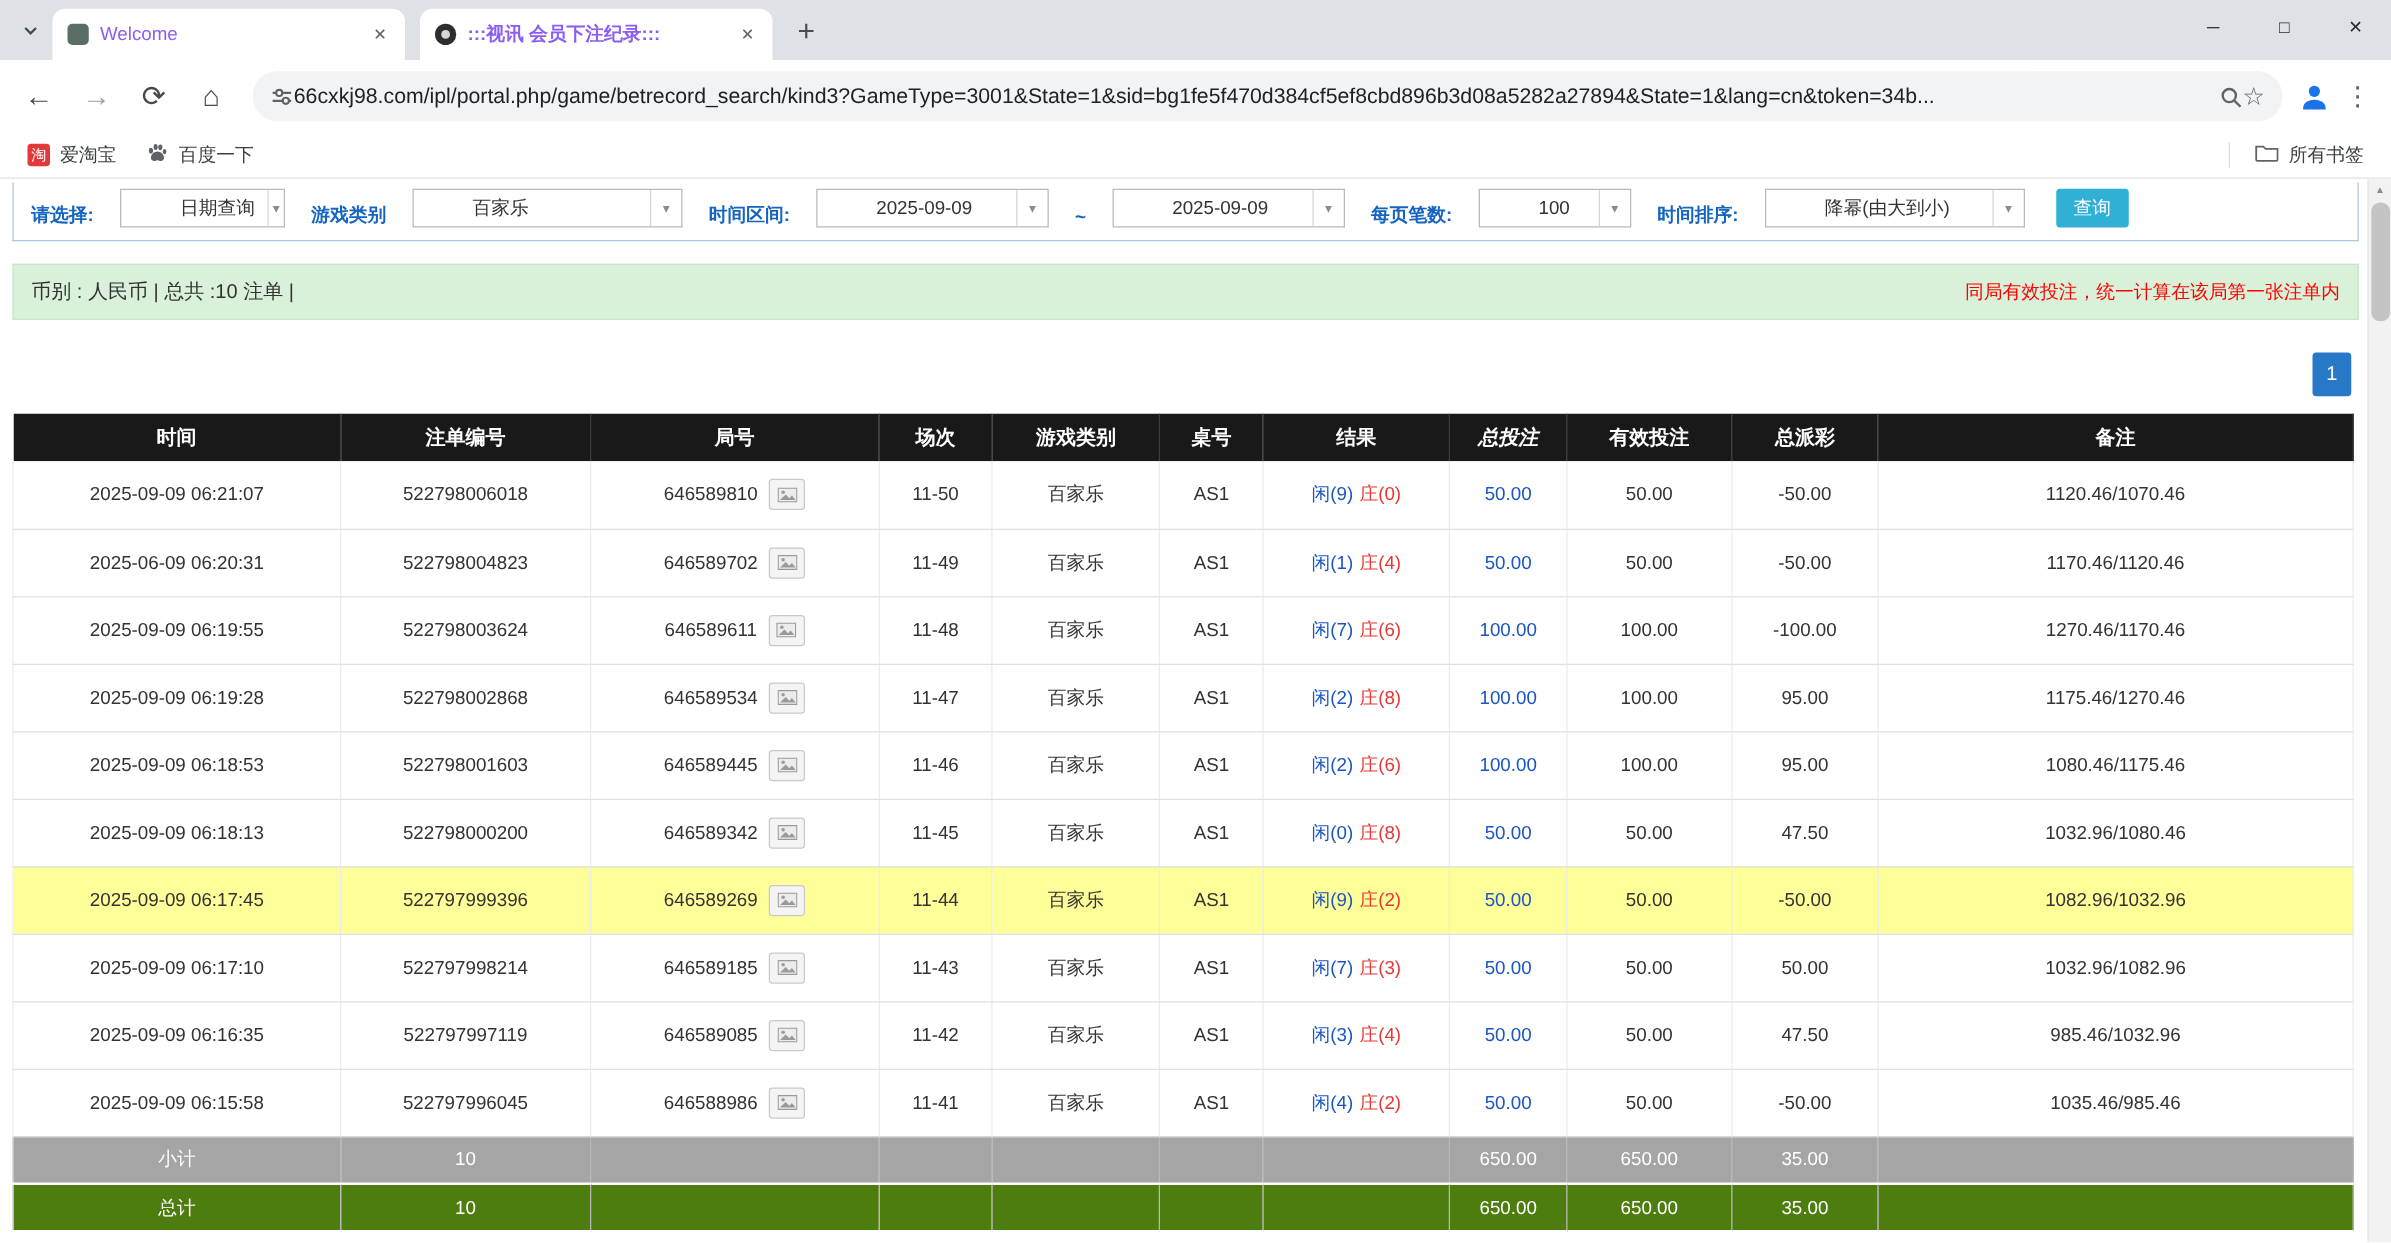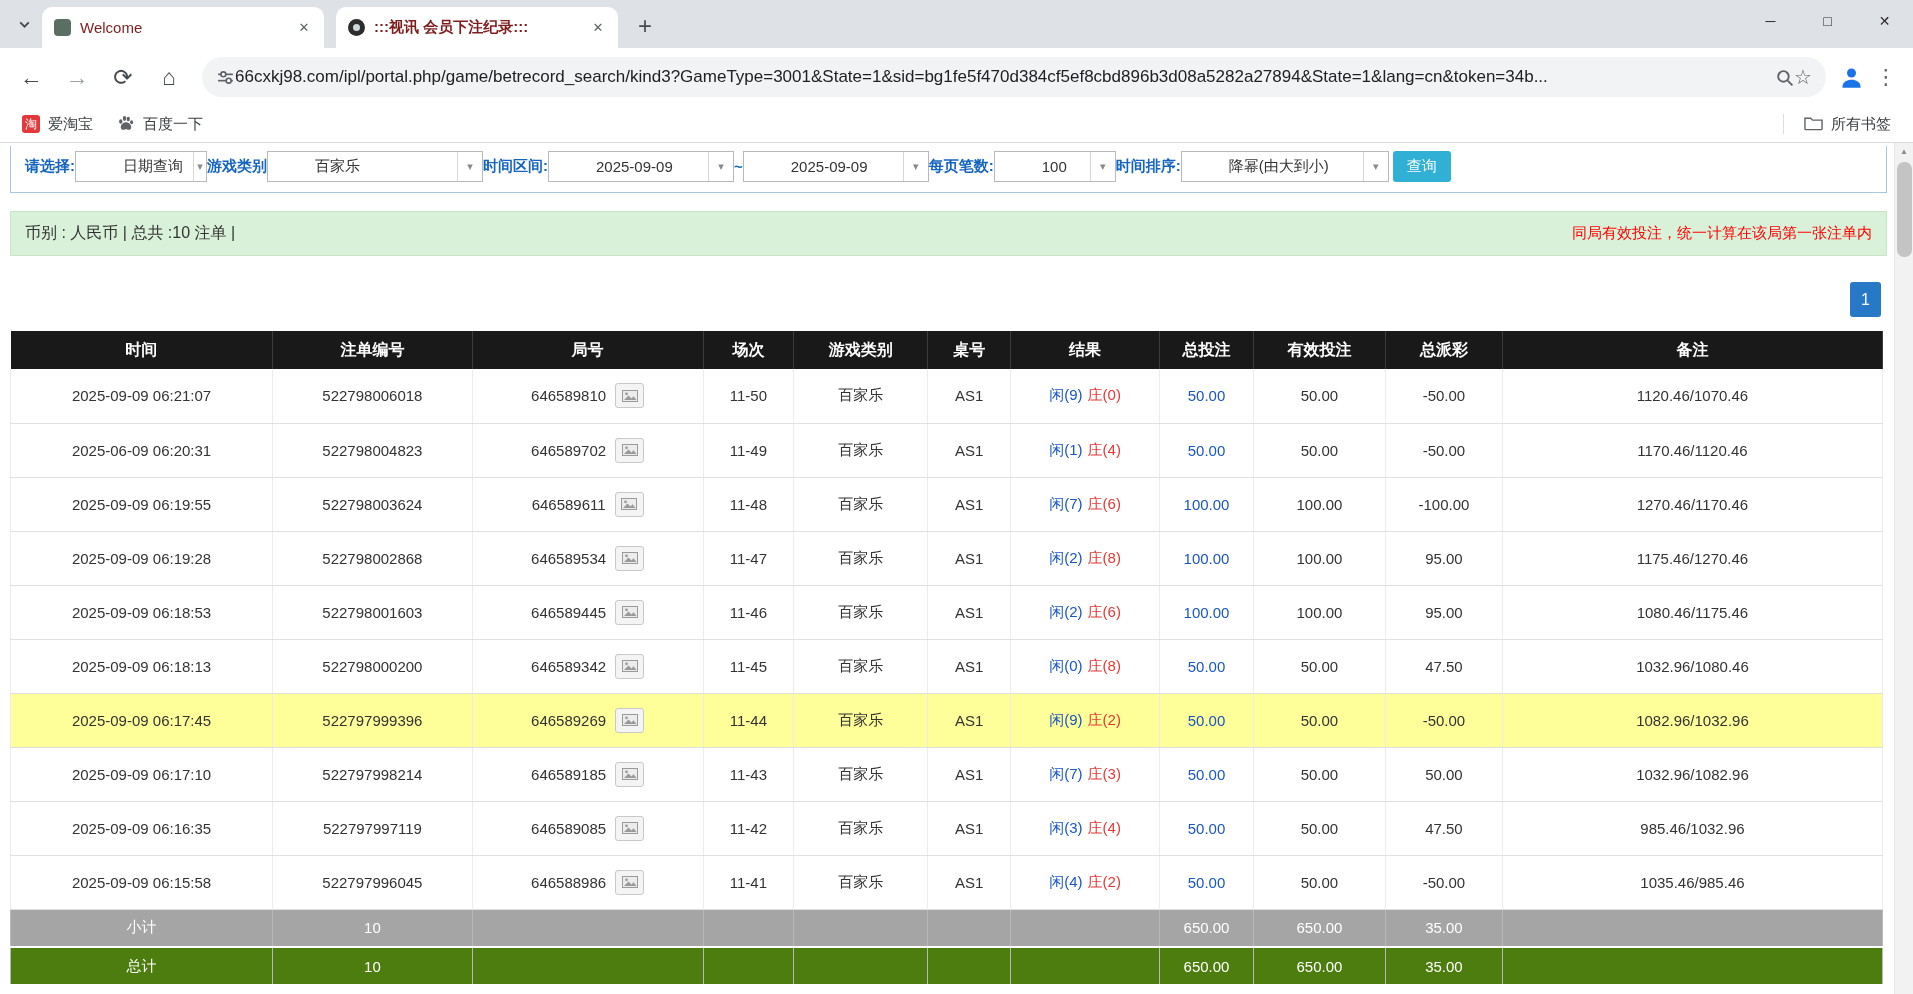--- a/index.html
+++ b/index.html
@@ -7,21 +7,21 @@
     font-family: "Liberation Sans", "DejaVu Sans", sans-serif; }
 
   
   .tabbar { height: 48px; background: #dee1e6; display: flex; align-items: flex-end; padding-left: 6px; position: relative; }
   .tab-search { width: 28px; height: 28px; margin: 10px 4px 0 4px; align-self: flex-start; display: flex; align-items: center; justify-content: center; }
   .tab { width: 282px; height: 41px; background: #fff; border-radius: 10px 10px 0 0; display: flex; align-items: center; padding: 0 10px 0 12px; gap: 9px; position: relative; }
   .tab + .tab { margin-left: 12px; font-weight: bold; }
   .tab .fav1 { width: 17px; height: 17px; border-radius: 4px; background: #5b6e63; flex: none; }
   .tab .fav2 { width: 17px; height: 17px; border-radius: 50%; background: #2d2d2d; flex: none; position: relative; }
   .tab .fav2::after { content: ""; position: absolute; left: 5px; top: 5px; width: 7px; height: 7px; border-radius: 50%; background: #cfd8dc; }
-  .tab-title { font-size: 15px; color: #7f1d1d; white-space: nowrap; overflow: hidden; text-overflow: ellipsis; flex: 1; }
+  .tab-title { font-size: 15px; color: #8b5cf6; white-space: nowrap; overflow: hidden; text-overflow: ellipsis; flex: 1; }
   .tab-close { font-size: 13px; color: #5f6368; width: 20px; height: 20px; border-radius: 50%; display: flex; align-items: center; justify-content: center; flex: none; }
   .newtab { width: 34px; height: 34px; margin: 0 0 5px 10px; font-size: 24px; color: #484b4f; display: flex; align-items: center; justify-content: center; border-radius: 50%; }
   .wincontrols { margin-left: auto; align-self: flex-start; display: flex; height: 42px; }
   .winbtn { width: 57px; height: 42px; display: flex; align-items: center; justify-content: center; font-size: 14px; color: #2b2b2b; }
 
   .toolbar { height: 58px; background: #fff; display: flex; align-items: center; padding: 0 10px; gap: 4px; }
   .navbtn { width: 42px; height: 42px; border-radius: 50%; display: flex; align-items: center; justify-content: center; font-size: 23px; color: #454a4f; flex: none; }
   .navbtn.dim { color: #9aa0a6; }
   .urlbar { flex: 1; height: 40px; background: #f1f3f4; border-radius: 20px; display: flex; align-items: center; padding: 0 14px; gap: 0; margin: 0 8px; min-width: 0; }
   .url-text { font-size: 17px; color: #202124; white-space: nowrap; overflow: hidden; flex: 1; }
@@ -31,42 +31,42 @@
 
   .bookmarks { height: 37px; background: #fff; border-bottom: 1px solid #dadce0; display: flex; align-items: center; padding: 0 12px; font-size: 15px; color: #3c4043; gap: 4px; }
   .bm { display: flex; align-items: center; gap: 8px; padding: 4px 10px; border-radius: 14px; white-space: nowrap; }
   .taobao-ic { width: 18px; height: 18px; background: #e3393c; color: #fff; font-size: 12px; border-radius: 3px; display: flex; align-items: center; justify-content: center; }
   .bm-right { margin-left: auto; display: flex; align-items: center; gap: 10px; }
   .bm-divider { width: 1px; height: 20px; background: #dadce0; }
 
   
   .content { position: relative; height: 851px; background: #fff; padding-top: 3px; }
 
-  .filter-panel { margin: 0 26px 0 10px; border: 1px solid #a9c7e0; border-top: none; padding: 5px 12px 10px 14px; display: flex; align-items: center; gap: 0; }
+  .filter-panel { margin: 0 26px 0 10px; border: 1px solid #a9c7e0; border-top: none; padding: 5px 12px 10px 14px; display: flex; align-items: flex-end; gap: 21px; }
   .flabel { color: #1565c0; font-size: 15px; font-weight: bold; white-space: nowrap; }
   .dd { display: inline-flex; align-items: stretch; height: 31px; border: 1px solid #b9b9b9; background: #fff; font-size: 15px; color: #333; padding-left: 37px; }
   .dd-val { display: flex; align-items: center; padding: 0 10px; flex: 1; white-space: nowrap; }
   .dd-arrow { width: 25px; border-left: 1px solid #d6d6d6; display: flex; align-items: center; justify-content: center; color: #8a8a8a; font-size: 11px; }
   .w-qt { width: 132px; } .w-game { width: 216px; } .w-date { width: 186px; } .w-size { width: 122px; } .w-sort { width: 208px; }
   .tilde { color: #1565c0; font-size: 15px; font-weight: bold; }
   .search-btn { height: 31px; padding: 0 14px; background: #31b0d5; color: #fff; border: none; font-size: 15px; border-radius: 3px; font-family: inherit; margin-left: 4px; }
 
   .info-bar { margin: 18px 26px 0 10px; background: #d9f1d9; border: 1px solid #c6e6c6; height: 45px; display: flex; align-items: center; justify-content: space-between; padding: 0 14px; }
   .info-left { font-size: 16px; color: #333; }
   .info-right { font-size: 15px; color: #ff0000; }
 
   .pagination { display: flex; justify-content: flex-end; margin: 26px 32px 14px 10px; }
   .page-btn { min-width: 31px; height: 35px; background: #2878c8; color: #fff; font-size: 16px; display: flex; align-items: center; justify-content: center; border-radius: 3px; }
 
   table.bet-table { margin-left: 10px; width: 1873px; border-collapse: collapse; table-layout: fixed; text-align: center; }
   .bet-table thead th { background: #191919; color: #fff; height: 38px; font-size: 16px; font-weight: bold; border-right: 1px solid #3c3c3c; }
   .bet-table tbody td { height: 54px; font-size: 15px; color: #333; background: #fff; border-bottom: 1px solid #e0e0e0; border-right: 1px solid #ececec; border-left: 1px solid #ececec; }
   .bet-table tr.hl td { background: #ffff99; }
   .col-0 { width: 260px; } .col-1 { width: 198px; } .col-2 { width: 229px; } .col-3 { width: 90px; }
-  .col-4 { width: 133px; } .col-5 { width: 82px; } .col-6 { width: 148px; } .col-7 { width: 93px; }
+  .col-4 { width: 133px; } .col-5 { width: 82px; } .col-6 { width: 148px; } .col-7 { width: 93px; font-style: italic; }
   .col-8 { width: 131px; } .col-9 { width: 116px; } .col-10 { width: 377px; }
   .player { color: #1a56c4; } .banker { color: #e53935; margin-left: 5px; }
   .betlink { color: #1a56c4; cursor: pointer; }
   td.neg { color: #e53935; }
   .round-wrap { display: inline-flex; align-items: center; gap: 9px; }
   .imgbtn { width: 29px; height: 25px; border: 1px solid #c9c9c9; border-radius: 3px; background: #f4f4f4; display: inline-flex; align-items: center; justify-content: center; }
   .bet-table tr.foot td { background: #a5a5a5; color: #fff; height: 38px; font-size: 15px; border-bottom: 2px solid #fff; border-right: 1px solid #b8b8b8; border-left: 1px solid #b8b8b8; }
   .bet-table tr.foot.total td { background: #4d7c0f; }
 
   .scrollbar { position: absolute; top: 0; right: 0; bottom: -851px; width: 19px; height: 851px; background: #f2f2f2; border-left: 1px solid #e6e6e6; }

